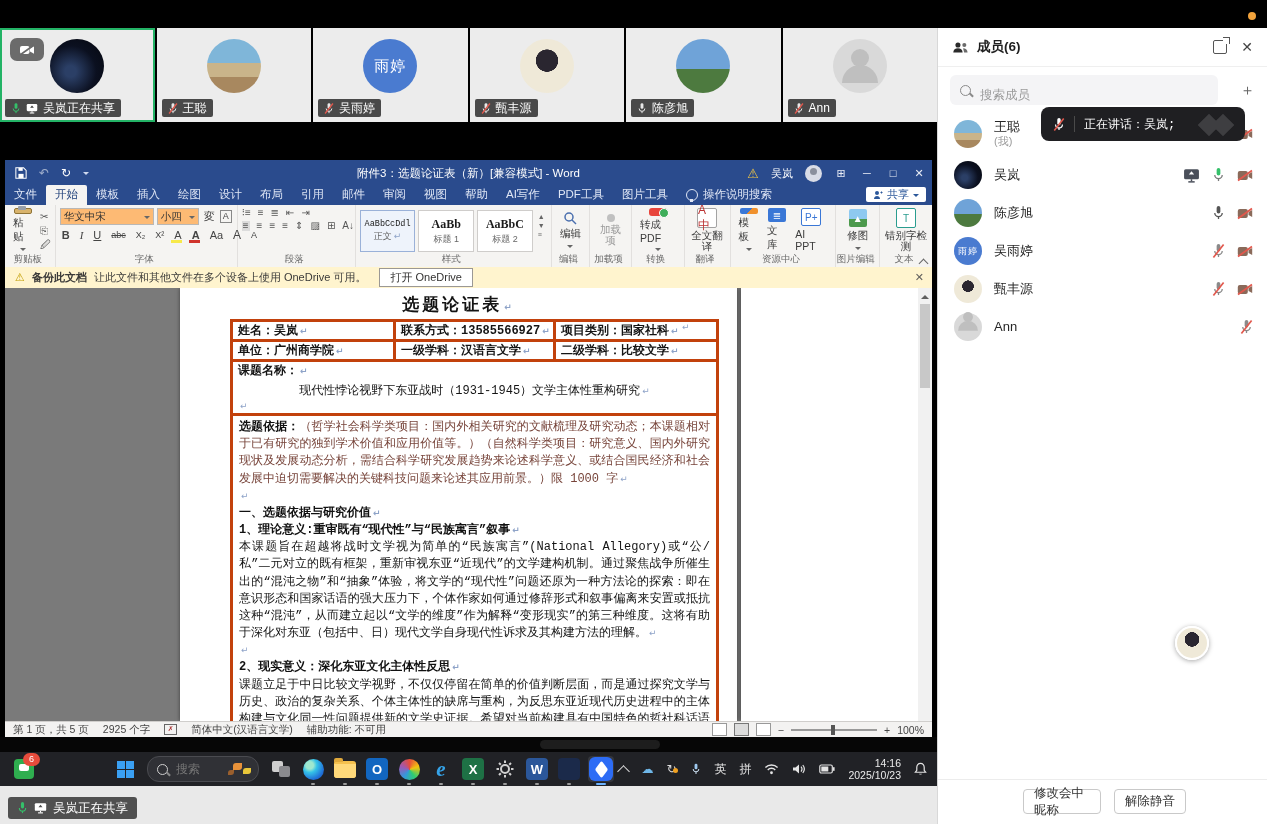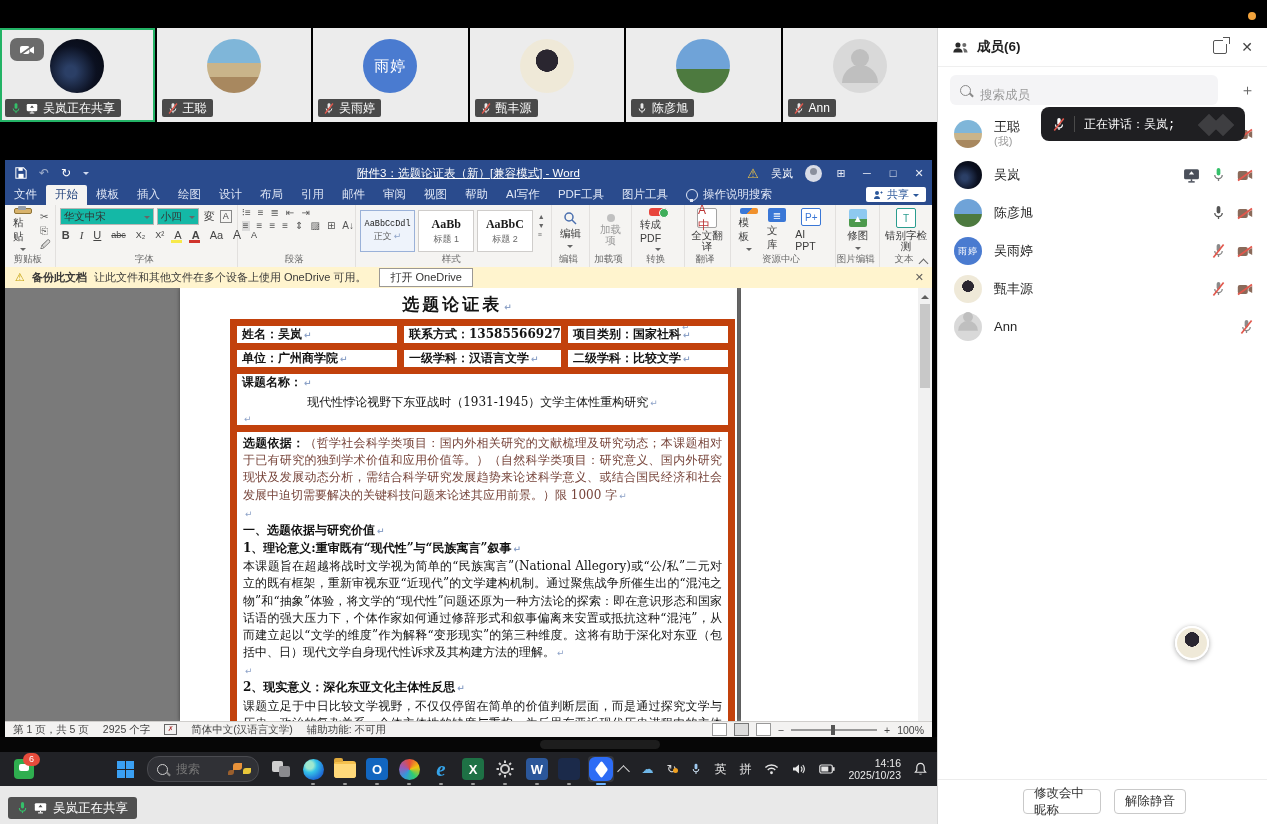--- a/index.html
+++ b/index.html
@@ -23,21 +23,21 @@
   .persn:after{content:"";position:absolute;left:-9px;top:16px;width:36px;height:18px;border-radius:18px 18px 0 0;background:#bfbfbf;}
   .camoff-badge{position:absolute;left:10px;top:10px;width:34px;height:23px;border-radius:7px;background:rgba(96,96,96,.92);display:flex;align-items:center;justify-content:center;}
   .namebadge{position:absolute;left:5px;bottom:5px;background:rgba(45,45,45,.85);color:#fff;font-size:12px;
              border-radius:2px;padding:2px 6px;display:flex;align-items:center;gap:5px;line-height:14px;white-space:nowrap;}
   svg.ic{display:block;}
   
   .word{position:absolute;left:5px;top:160px;width:927px;height:577px;background:#f5f4f2;}
   .wtbar{position:absolute;left:0;top:0;width:100%;height:26px;background:#2a4b8d;display:flex;align-items:center;color:#fff;}
   .qat{display:flex;align-items:center;gap:12px;margin-left:10px;font-size:12px;}
   .qat .dim{opacity:.55;}
-  .wtitle{position:absolute;left:50%;top:0;transform:translateX(-50%);line-height:26px;font-size:11.5px;color:#fff;white-space:nowrap;text-decoration:underline;}
+  .wtitle{position:absolute;left:50%;top:0;transform:translateX(-50%);line-height:26px;font-size:11.5px;color:#fff;white-space:nowrap;}
   .wtr{position:absolute;right:6px;top:0;height:26px;display:flex;align-items:center;gap:12px;font-size:11px;}
   .warn{color:#f2c744;font-size:13px;}
   .wavatar{width:17px;height:17px;border-radius:50%;background:#d9dce6;display:flex;align-items:center;justify-content:center;}
   .wavatar i{width:7px;height:7px;border-radius:50%;background:#8a8f9c;position:relative;top:-2px;}
   .winbtn{color:#e8ecf5;font-size:11px;width:14px;text-align:center;}
   .wtabs{position:absolute;left:0;top:26px;width:100%;height:19px;background:#2a4b8d;display:flex;align-items:flex-end;font-size:11.5px;color:#dfe6f5;}
   .wtab{padding:2px 9px 3px 9px;white-space:nowrap;}
   .wtab.on{background:#f5f4f2;color:#20407a;border-radius:2px 2px 0 0;}
   .tellme{display:flex;align-items:center;gap:5px;padding:2px 9px 3px 9px;}
   .bulb{width:10px;height:10px;border:1.2px solid #dfe6f5;border-radius:50%;position:relative;}
@@ -49,21 +49,21 @@
   
   .ribbon{position:absolute;left:0;top:45px;width:100%;height:62px;background:#f5f4f2;border-bottom:1px solid #d8d6d4;display:flex;}
   .rgrp{position:relative;height:100%;border-right:1px solid #e2e0de;box-sizing:border-box;padding:3px 4px 13px 4px;}
   .rlabel{position:absolute;left:0;right:4px;bottom:1px;text-align:center;font-size:9.5px;color:#6a6a6a;white-space:nowrap;}
   .bigbtn{display:flex;flex-direction:column;align-items:center;justify-content:center;font-size:10.5px;color:#3b3b3b;gap:2px;height:44px;padding:0 4px;}
   .clip{width:16px;height:19px;background:#d8b36c;border:1px solid #8f7438;border-radius:2px;position:relative;}
   .clip:after{content:"";position:absolute;left:3px;top:-3px;width:8px;height:4px;background:#9aa0a8;border-radius:1px;}
   .minicol{display:inline-flex;flex-direction:column;gap:4px;margin-left:4px;padding-top:4px;}
   .mi{font-size:10px;color:#555;line-height:10px;}
   .fr{display:flex;align-items:center;gap:3px;margin-bottom:3px;}
-  .fbox{border:1px solid #b9b7b5;background:#14b8a6;font-size:10.5px;color:#333;padding:0 3px;height:15px;display:flex;align-items:center;gap:4px;white-space:nowrap;}
+  .fbox{border:1px solid #b9b7b5;background:#fdba74;font-size:10.5px;color:#333;padding:0 3px;height:15px;display:flex;align-items:center;gap:4px;white-space:nowrap;}
   .tbtn{font-size:11px;color:#444;padding:0 2px;line-height:15px;}
   .ubar{display:inline-block;width:11px;height:3px;margin-left:-11px;position:relative;top:4px;}
   .styles{display:flex;gap:3px;align-items:flex-start;padding-top:2px;}
   .scard{width:56px;height:40px;background:#fff;border:1px solid #cfcdcb;display:flex;flex-direction:column;align-items:center;justify-content:center;gap:1px;}
   .scard.sel{border:1px solid #9ab1d8;background:#eef3fb;}
   .sprev{font-size:12px;color:#1a1a1a;font-family:"Liberation Serif",serif;white-space:nowrap;}
   .sprev.sm{font-size:8.5px;font-family:Liberation Mono, monospace;}
   .slab{font-size:9px;color:#666;}
   .gallcol{display:flex;flex-direction:column;gap:3px;padding:4px 2px;color:#666;font-size:7px;line-height:6px;}
   .pdfic{width:18px;height:20px;background:#e8453c;border-radius:3px;position:relative;}
@@ -80,21 +80,21 @@
   .docarea{position:absolute;left:0;top:128px;width:100%;height:433px;background:#7a7a7a;overflow:hidden;}
   .page{position:absolute;top:0;background:#fff;height:433px;box-shadow:0 0 4px rgba(0,0,0,.5);}
   .page1{left:175px;width:557px;font-family:"DejaVu Serif","Liberation Serif",serif;color:#141414;overflow:hidden;}
   .page2{left:736px;width:177px;}
   .vscroll{position:absolute;right:0;top:0;width:14px;height:433px;background:#f1f1f1;}
   .vthumb{position:absolute;left:2px;top:16px;width:10px;height:84px;background:#c8c8c8;}
   .varr{position:absolute;left:3px;top:3px;width:0;height:0;border:4px solid transparent;border-bottom-color:#606060;}
   .dtitle{margin-top:5px;text-align:center;font-size:17px;font-weight:bold;letter-spacing:3px;}
   .eol:after{content:"↵";color:#8ea3c8;font-size:9px;margin-left:2px;font-family:"DejaVu Sans",sans-serif;}
   .dtable{position:absolute;left:50px;top:31px;width:447px;border-collapse:collapse;font-size:12px;table-layout:fixed;}
-  .dtable td{border:7px solid #c2410c;padding:0px 5px;height:16px;font-weight:600;white-space:nowrap;overflow:hidden;}
+  .dtable td{border:3px solid #c2410c;padding:0px 5px;height:16px;font-weight:600;white-space:nowrap;overflow:hidden;font-family:Liberation Mono, monospace;}
   .trow{position:absolute;left:502px;top:34px;color:#8ea3c8;font-size:9px;font-family:"DejaVu Sans",sans-serif;}
   .topiccell{height:46px !important;vertical-align:top;white-space:normal !important;}
   .topicline{text-align:center;font-weight:500;margin-top:3px;}
   .bodycell{font-weight:400 !important;vertical-align:top;white-space:normal !important;padding:3px 6px 40px 6px !important;line-height:17.2px;}
   .note{color:#77443a;}
   .bb{font-weight:bold;color:#111;}
   .jp{text-align:justify;margin:0;}
   .blankln{height:17px;}
   
   .sbar{position:absolute;left:0;top:561px;width:100%;height:16px;background:#f3f2f1;border-top:1px solid #d0cecc;display:flex;align-items:center;font-size:10.5px;color:#444;box-sizing:border-box;padding:0 8px;gap:14px;}

